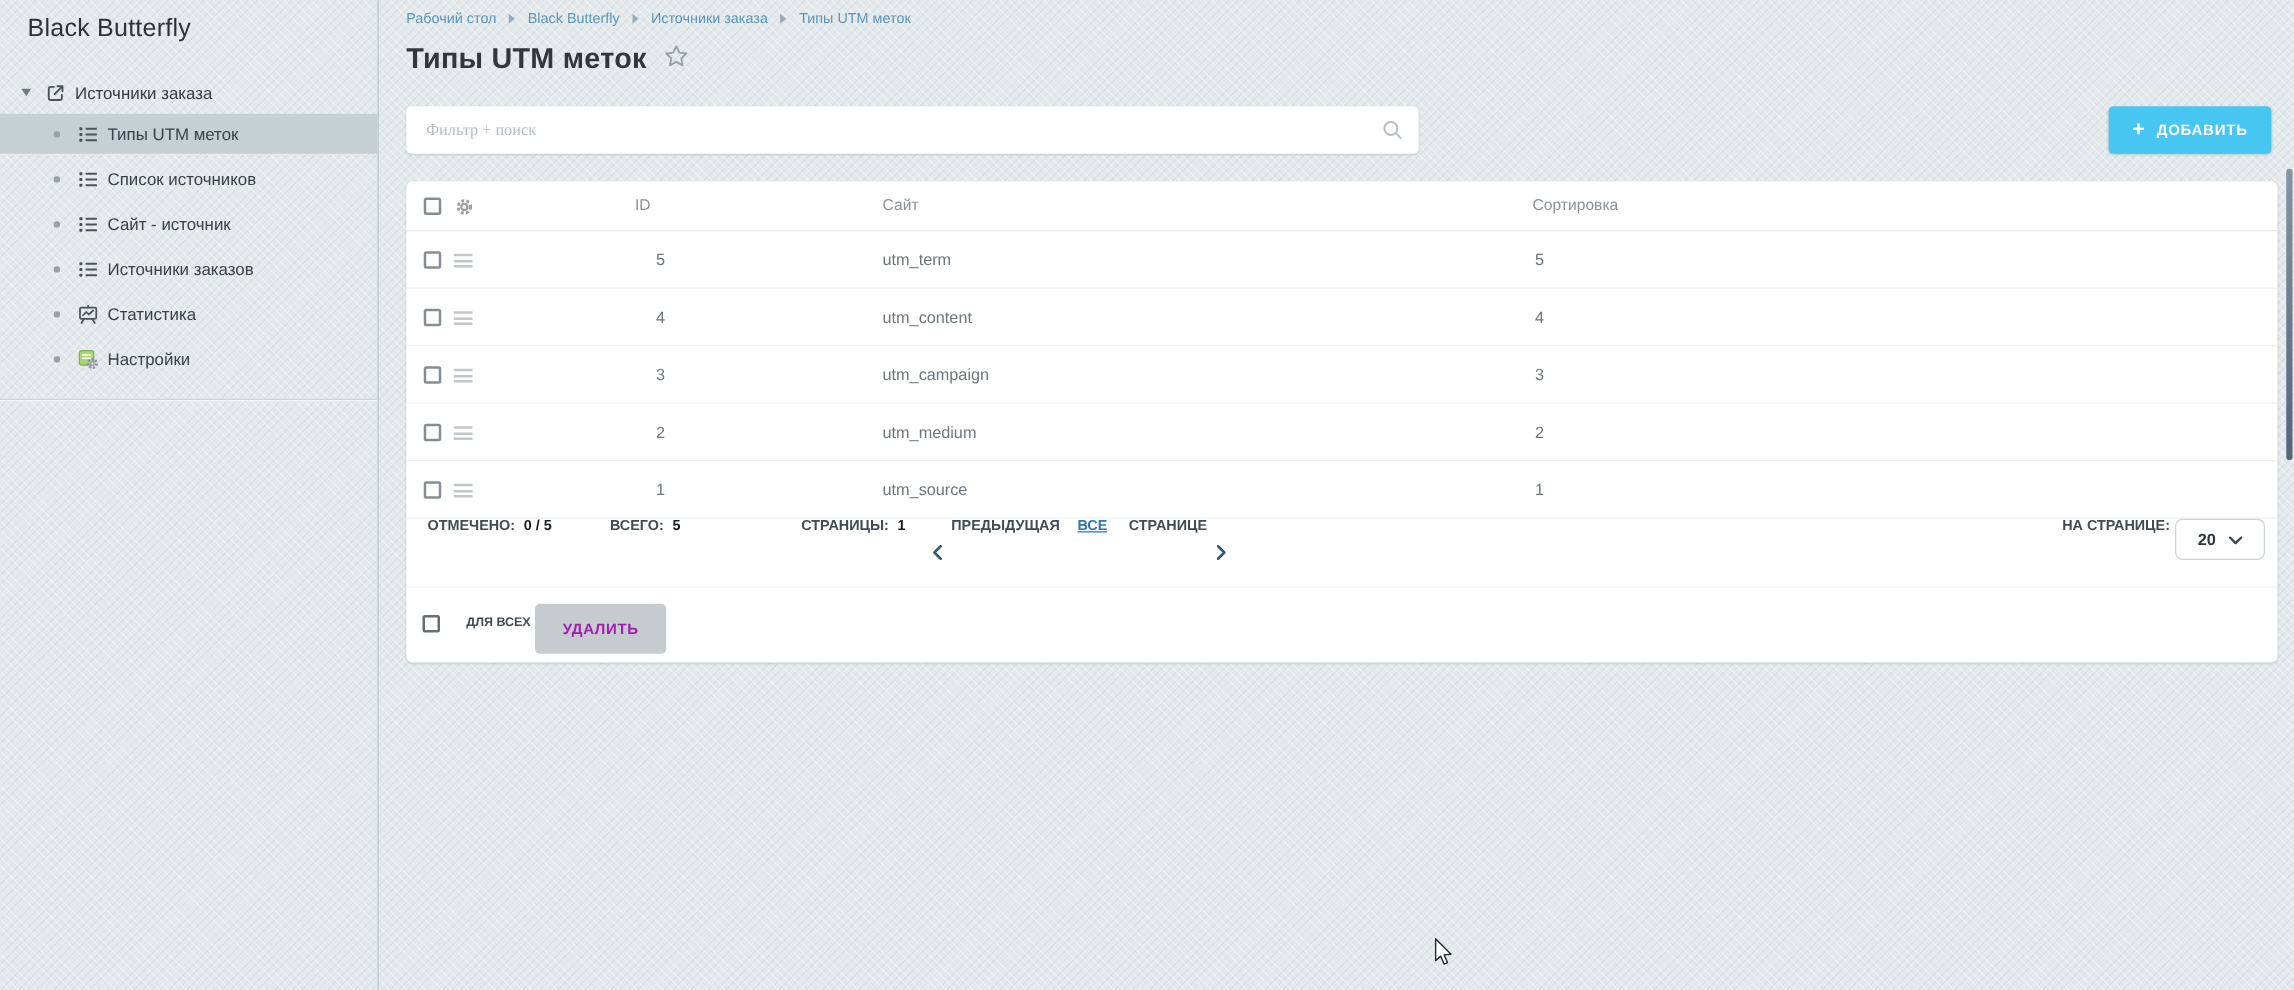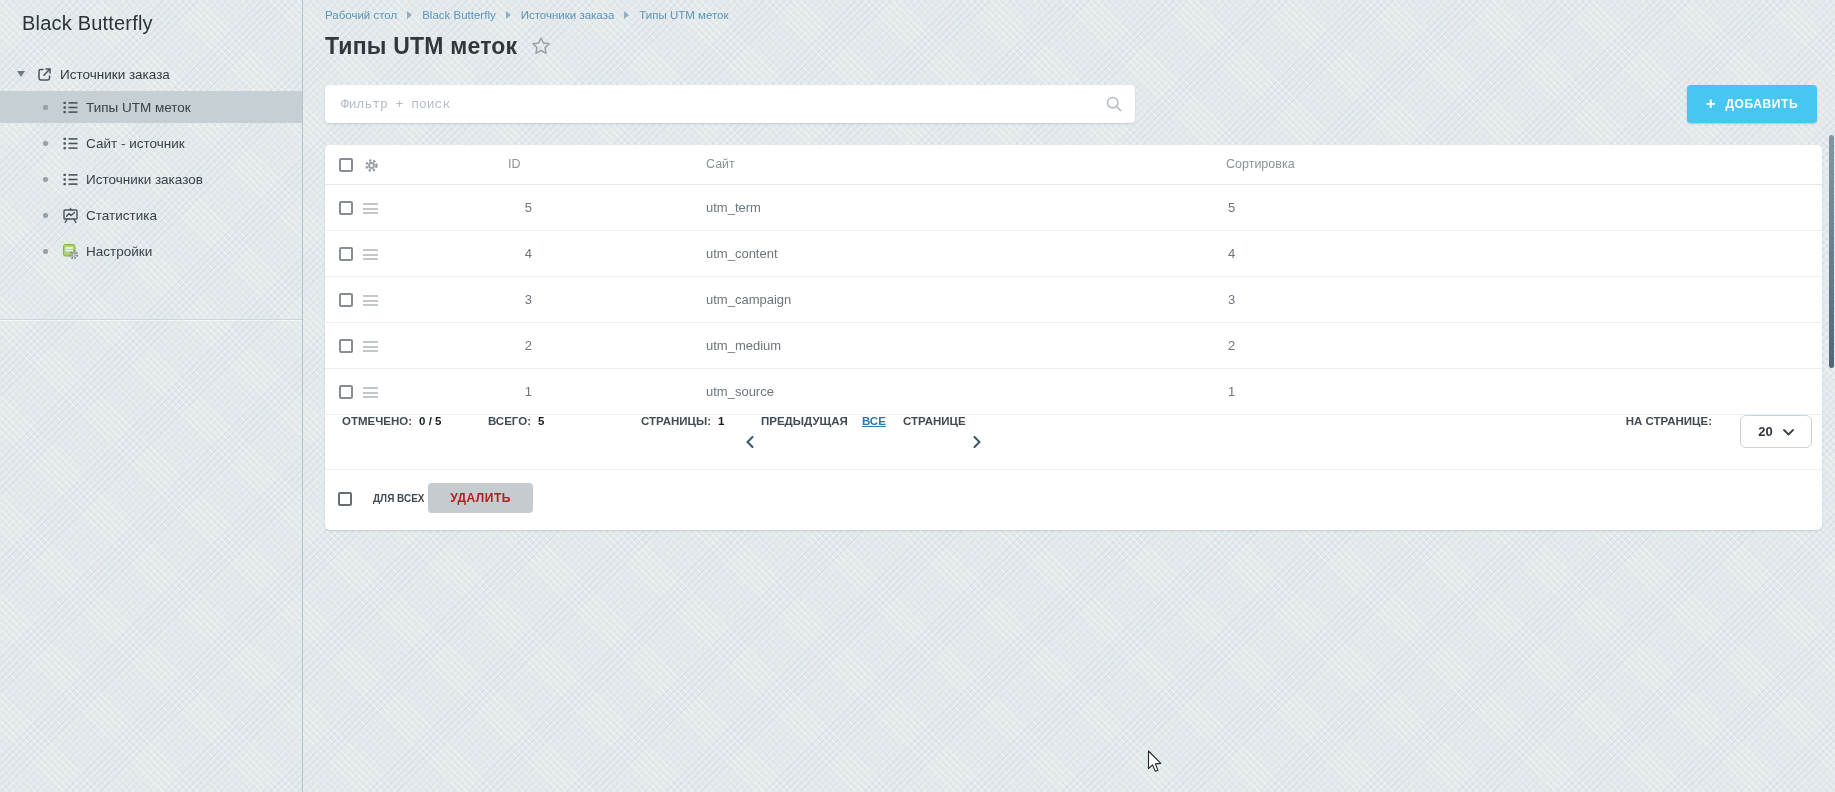--- a/index.html
+++ b/index.html
@@ -32,21 +32,21 @@
   
   .breadcrumb{position:absolute;left:325px;top:9px;display:flex;font-size:11.5px}
   .crumb-wrap{display:flex;align-items:center}
   .crumb-sep{width:0;height:0;border-left:5px solid #93aebe;border-top:4px solid transparent;border-bottom:4px solid transparent;margin:0 10px}
   .crumb{color:var(--breadcrumb-link,#5d95b9);text-decoration:none;cursor:pointer;white-space:nowrap}
   .title-row{position:absolute;left:325px;top:33px;display:flex;align-items:center;gap:14px}
   .title-row h1{margin:0;font-size:23px;color:#31373d;letter-spacing:.2px}
   .star{cursor:pointer;margin-top:2px}
   
   .filter-box{position:absolute;left:325px;top:85px;width:810px;height:38px;background:#fff;border-radius:4px;box-shadow:0 1px 2px rgba(108,130,142,.28)}
-  .filter-box input{position:absolute;left:0;top:0;width:100%;height:100%;box-sizing:border-box;border:0;background:transparent;padding:0 44px 0 16px;font-size:13px;color:#4a525a;outline:none;font-family:Liberation Mono, monospace}
+  .filter-box input{position:absolute;left:0;top:0;width:100%;height:100%;box-sizing:border-box;border:0;background:transparent;padding:0 44px 0 16px;font-size:13px;color:#4a525a;outline:none;font-family:Liberation Serif, serif}
   .filter-box input::placeholder{color:#b4bcc3}
   .search-ic{position:absolute;right:13px;top:11px;cursor:pointer}
   .add-btn{position:absolute;left:1687px;top:85px;width:130px;height:38px;background:var(--accent,#47c6f1);border:0;border-radius:4px;color:#fff;font-weight:bold;font-size:12px;letter-spacing:.6px;display:flex;align-items:center;justify-content:center;gap:9px;cursor:pointer;box-shadow:0 1px 2px rgba(90,130,150,.35);font-family:inherit}
   .add-btn .plus{font-size:17px;font-weight:bold;line-height:1;margin-top:-2px}
   
   .card{position:absolute;left:325px;top:145px;width:1497px;height:385px;background:#fff;border-radius:5px;box-shadow:0 1px 2px rgba(108,130,142,.28)}
   .thead{position:relative;height:39px;border-bottom:1px solid #e5e8eb}
   .cb{position:absolute;box-sizing:border-box;width:14px;height:14px;border:2px solid #868d94;border-radius:2px;background:#fff;cursor:pointer}
   .thead .cb{left:14px;top:13px}
   .gear-wrap{position:absolute;left:39px;top:13px;cursor:pointer}
@@ -61,27 +61,27 @@
   .cell-label{left:381px}
   .cell-sort{left:903px}
   
   .tfoot{position:relative;height:54px;border-bottom:1px solid #eff1f3;font-size:11.5px;font-weight:bold;color:#414b54}
   .fgroup{position:absolute;top:0;height:54px;display:flex;gap:7px;white-space:nowrap}
   .f-checked{left:17px}.f-total{left:163px}.f-pages{left:316px}
   .f-prev{left:421px;cursor:pointer}.f-all{left:537px}.f-next{left:578px;cursor:pointer}
   .fval{color:#171d23}
   .f-all a{color:var(--active-link,#2b78ae);text-decoration:underline;cursor:pointer;font-weight:bold}
   .fchev{display:flex;align-items:center}
-  .f-perpage{right:10px;gap:28px}
+  .f-perpage{right:10px;gap:4px}
   .pp-select{box-sizing:border-box;width:72px;height:33px;border:1px solid #ccd3d8;border-radius:6px;background:#fff;display:flex;align-items:center;justify-content:center;gap:10px;font-size:13px;color:#2e353b;cursor:pointer;font-weight:bold}
   
   .actions{position:relative;height:60px}
   .actions .cb{left:13px;top:22px;border-color:#666d73}
   .fa-label{position:absolute;left:48px;top:0;line-height:58px;font-size:10px;font-weight:bold;color:#414b54}
-  .delete-btn{position:absolute;left:103px;top:13px;width:105px;height:30px;background:var(--disabled-button,#c6cbd0);border:0;border-radius:4px;color:#b91c1c;font-weight:bold;font-size:12px;letter-spacing:.5px;font-family:inherit}
+  .delete-btn{position:absolute;left:103px;top:13px;width:105px;height:40px;background:var(--disabled-button,#c6cbd0);border:0;border-radius:4px;color:#a21caf;font-weight:bold;font-size:12px;letter-spacing:.5px;font-family:inherit}
   
   .scroll-thumb{position:absolute;right:1px;top:135px;width:5px;height:233px;border-radius:3px;background:linear-gradient(180deg,#8296a6,#50667a);cursor:pointer}
   .cursor{position:absolute;left:1147px;top:750px;pointer-events:none}
 </style>
 </head>
 <body>
 
 <aside class="sidebar">
   <div class="app-title">Black Butterfly</div>
 
@@ -110,20 +110,39 @@
             </g>
             <g stroke="#4b535a" stroke-width="1.6">
               <path d="M6.5 3.9h9"></path>
               <path d="M6.5 8.5h9"></path>
               <path d="M6.5 13.1h9"></path>
             </g>
           </svg>
 
         </span>
         <span class="silabel">Типы UTM меток</span>
+      </div>
+      <div class="side-item icon-list">
+        <span class="bullet"></span>
+        <span class="sicon">
+          <svg data-icon="list" width="17" height="17" viewBox="0 0 17 17">
+            <g fill="#4b535a">
+              <rect x="1.5" y="2.7" width="2.4" height="2.4" rx="0.6"></rect>
+              <rect x="1.5" y="7.3" width="2.4" height="2.4" rx="0.6"></rect>
+              <rect x="1.5" y="11.9" width="2.4" height="2.4" rx="0.6"></rect>
+            </g>
+            <g stroke="#4b535a" stroke-width="1.6">
+              <path d="M6.5 3.9h9"></path>
+              <path d="M6.5 8.5h9"></path>
+              <path d="M6.5 13.1h9"></path>
+            </g>
+          </svg>
+
+        </span>
+        <span class="silabel">Список источников</span>
       </div>
       <div class="side-item icon-list">
         <span class="bullet"></span>
         <span class="sicon">
           <svg data-icon="list" width="17" height="17" viewBox="0 0 17 17">
             <g fill="#4b535a">
               <rect x="1.5" y="2.7" width="2.4" height="2.4" rx="0.6"></rect>
               <rect x="1.5" y="7.3" width="2.4" height="2.4" rx="0.6"></rect>
               <rect x="1.5" y="11.9" width="2.4" height="2.4" rx="0.6"></rect>
             </g>

